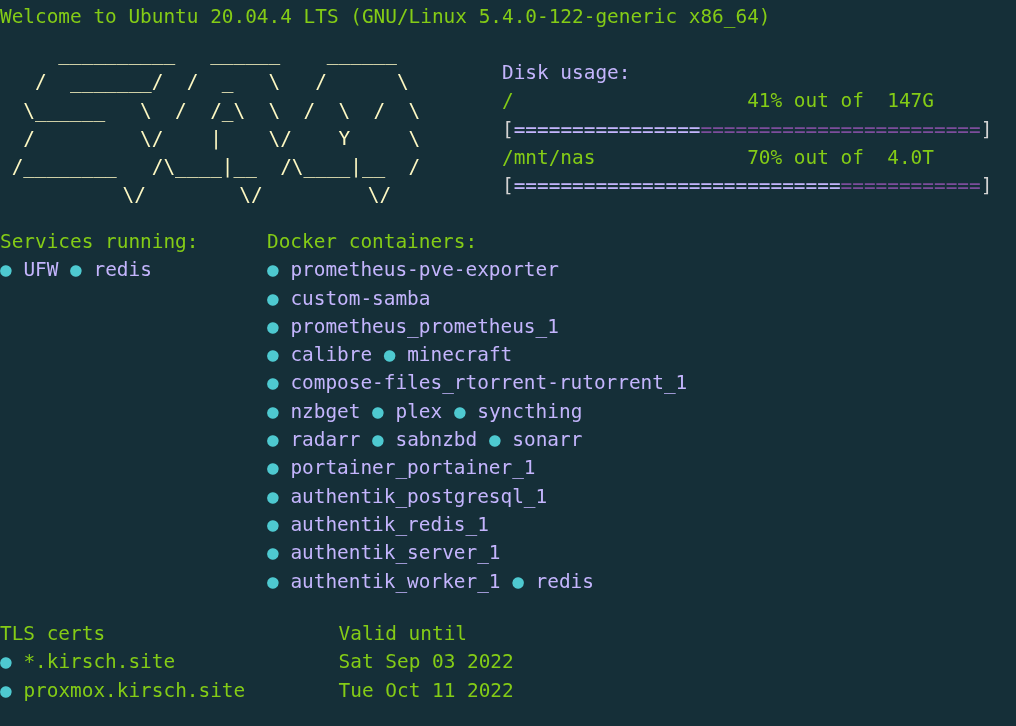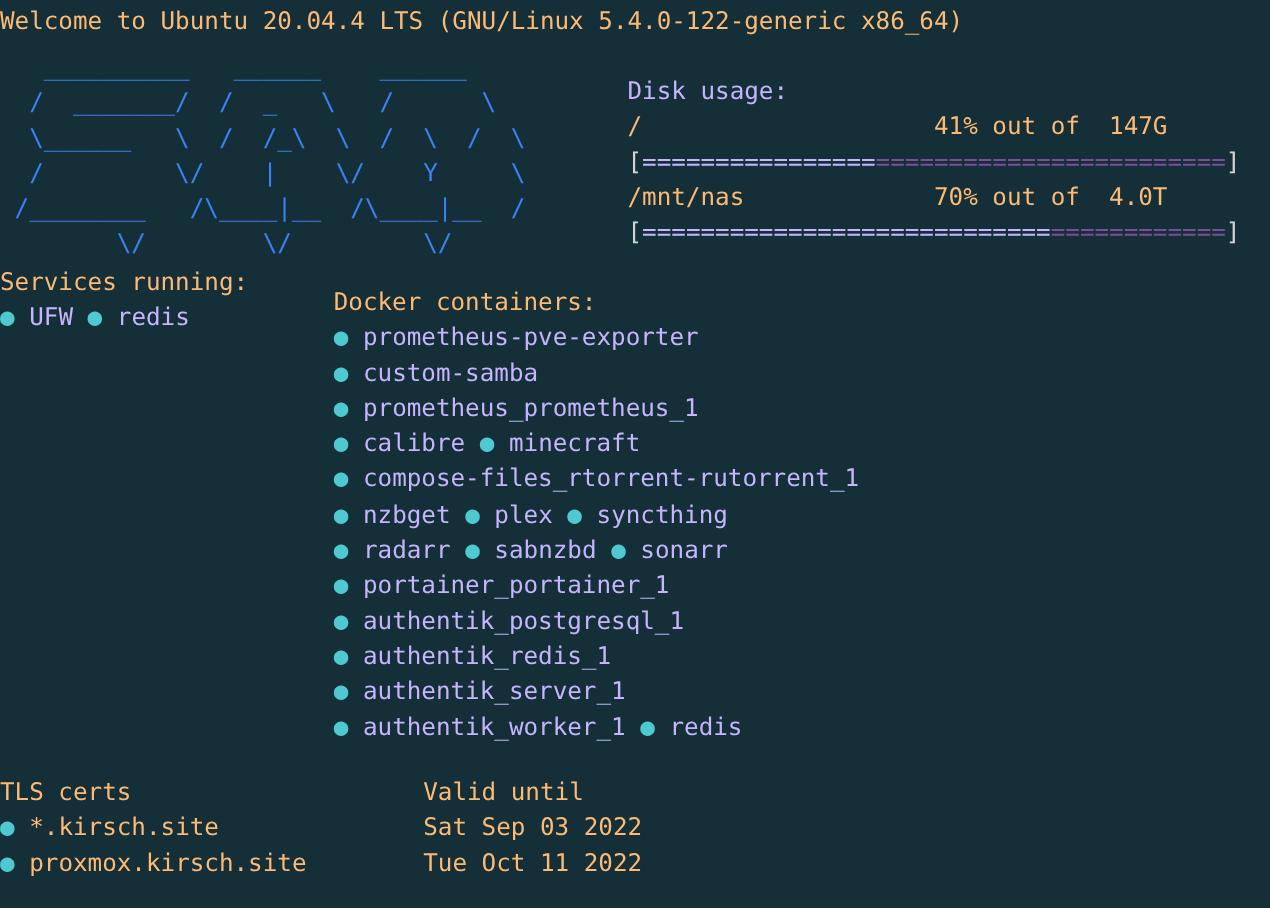--- a/index.html
+++ b/index.html
@@ -24,46 +24,47 @@
     height: 726px;
     padding: 0;
   }
   .row {
     white-space: pre;
     height: 28.3px;
     line-height: 28.3px;
     letter-spacing: 0;
   }
   .cyan   { color: #c4b5fd; }
-  .grey   { color: #fdba74; }
+  .grey   { color: #84cc16; }
   .purple { color: #7c4d9c; }
   .bracket{ color: #d3d3d3; }
 
   
   .abs {
     position: absolute;
     white-space: pre;
   }
   .bullet {
     color: #4ec9d0;
   }
   .art {
-    color: #3b82f6;
+    color: #fef9c3;
+    text-align: center;
   }
 </style>
 </head>
 <body>
 
 <div class="term">
 
   <div class="abs row grey" style="left:0px; top:3px;">Welcome to Ubuntu 20.04.4 LTS (GNU/Linux 5.4.0-122-generic x86_64)</div>
 
   <div class="abs art" id="ascii-art" style="left:0px; top:40px; line-height:27px; font-size:19.4px;"><div class="row art">   __________   ______    ______</div><div class="row art">  /  _______/  /  _   \   /      \</div><div class="row art">  \______   \  /  /_\  \  /  \  /  \</div><div class="row art">  /         \/    |    \/    Y     \</div><div class="row art"> /________   /\____|__  /\____|__  /</div><div class="row art">        \/        \/         \/</div></div>
 
   <div class="abs" id="disk-block" style="left:502px; top:59px;"><div class="row cyan">Disk usage:</div><div class="row grey"><span class="grey">/</span><span class="grey">                    41% out of</span><span class="grey">  147G</span></div><div class="row"><span class="bracket">[</span><span class="cyan">================</span><span class="purple">========================</span><span class="bracket">]</span></div><div class="row grey"><span class="grey">/mnt/nas</span><span class="grey">             70% out of</span><span class="grey">  4.0T</span></div><div class="row"><span class="bracket">[</span><span class="cyan">============================</span><span class="purple">============</span><span class="bracket">]</span></div></div>
 
-  <div class="abs" id="services-block" style="left:0px; top:212px;"><div class="row grey">Services running:</div><div class="row"><span class="bullet">●</span><span> </span><span class="cyan">UFW</span><span> </span><span class="bullet">●</span><span> </span><span class="cyan">redis</span></div></div>
+  <div class="abs" id="services-block" style="left:0px; top:228px;"><div class="row grey">Services running:</div><div class="row"><span class="bullet">●</span><span> </span><span class="cyan">UFW</span><span> </span><span class="bullet">●</span><span> </span><span class="cyan">redis</span></div></div>
 
   <div class="abs" id="docker-block" style="left:267px; top:228px;"><div class="row grey">Docker containers:</div><div class="row"><span class="bullet">●</span><span> </span><span class="cyan">prometheus-pve-exporter</span></div><div class="row"><span class="bullet">●</span><span> </span><span class="cyan">custom-samba</span></div><div class="row"><span class="bullet">●</span><span> </span><span class="cyan">prometheus_prometheus_1</span></div><div class="row"><span class="bullet">●</span><span> </span><span class="cyan">calibre</span><span> </span><span class="bullet">●</span><span> </span><span class="cyan">minecraft</span></div><div class="row"><span class="bullet">●</span><span> </span><span class="cyan">compose-files_rtorrent-rutorrent_1</span></div><div class="row"><span class="bullet">●</span><span> </span><span class="cyan">nzbget</span><span> </span><span class="bullet">●</span><span> </span><span class="cyan">plex</span><span> </span><span class="bullet">●</span><span> </span><span class="cyan">syncthing</span></div><div class="row"><span class="bullet">●</span><span> </span><span class="cyan">radarr</span><span> </span><span class="bullet">●</span><span> </span><span class="cyan">sabnzbd</span><span> </span><span class="bullet">●</span><span> </span><span class="cyan">sonarr</span></div><div class="row"><span class="bullet">●</span><span> </span><span class="cyan">portainer_portainer_1</span></div><div class="row"><span class="bullet">●</span><span> </span><span class="cyan">authentik_postgresql_1</span></div><div class="row"><span class="bullet">●</span><span> </span><span class="cyan">authentik_redis_1</span></div><div class="row"><span class="bullet">●</span><span> </span><span class="cyan">authentik_server_1</span></div><div class="row"><span class="bullet">●</span><span> </span><span class="cyan">authentik_worker_1</span><span> </span><span class="bullet">●</span><span> </span><span class="cyan">redis</span></div></div>
 
   <div class="abs" id="tls-block" style="left:0px; top:620px;"><div class="row grey"><span class="grey">TLS certs</span><span class="grey">                    </span><span class="grey">Valid until</span></div><div class="row"><span class="bullet">●</span><span> </span><span class="grey">*.kirsch.site</span><span class="grey">              </span><span class="grey">Sat Sep 03 2022</span></div><div class="row"><span class="bullet">●</span><span> </span><span class="grey">proxmox.kirsch.site</span><span class="grey">        </span><span class="grey">Tue Oct 11 2022</span></div></div>
 
 </div>
 
 </body></html>

